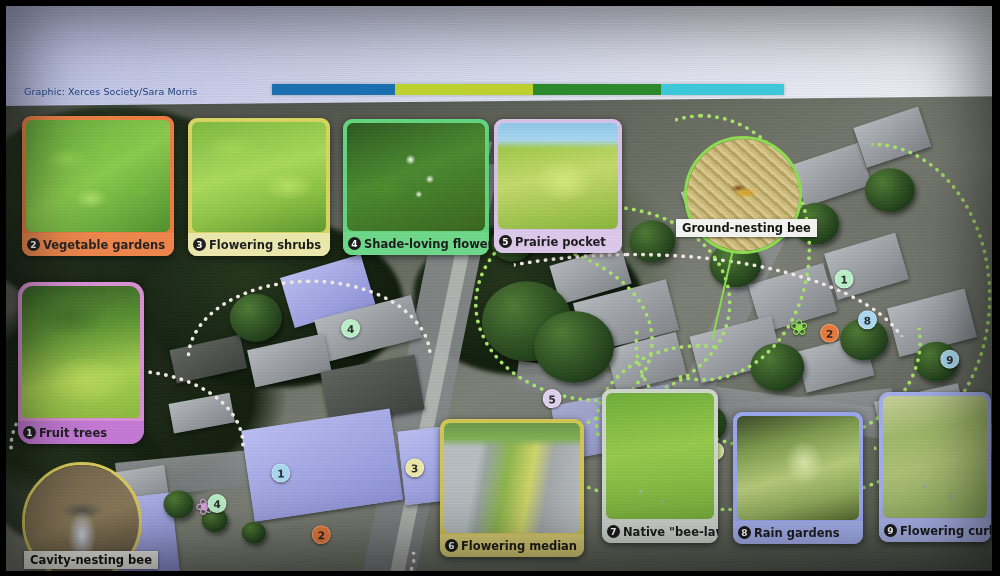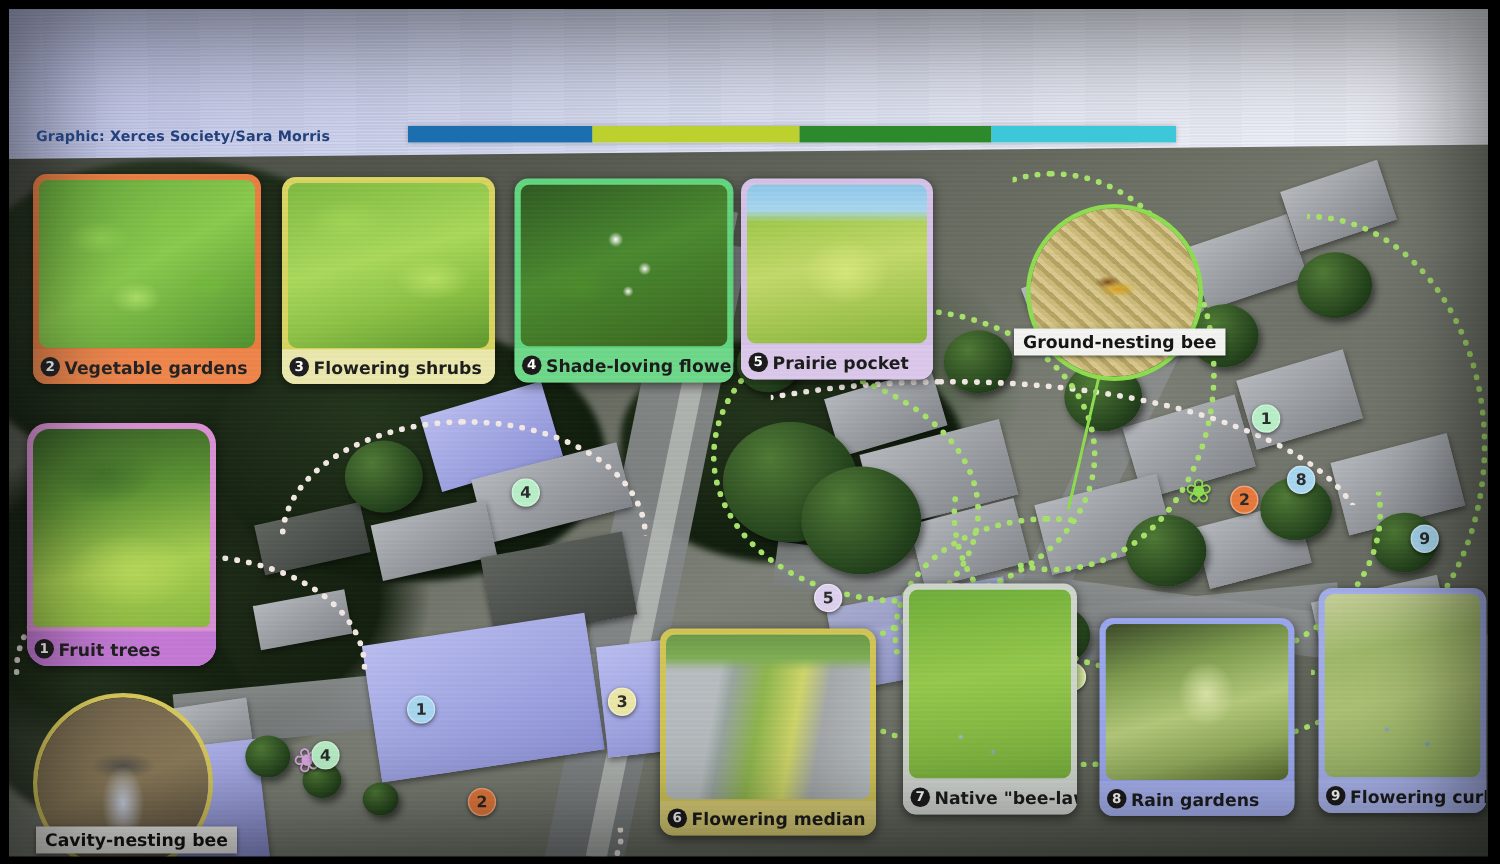--- a/index.html
+++ b/index.html
@@ -13,21 +13,21 @@
   #header{position:absolute;left:-6px;top:4px;width:1014px;height:102px;
      background:linear-gradient(100deg,#b9bfe8 0%,#c8cdec 18%,#dadff3 45%,#e9ecf8 70%,#f1f3fa 100%);
      transform:rotate(-0.55deg);transform-origin:0 0;}
   #header:after{content:"";position:absolute;left:0;top:0;right:0;bottom:0;
      background:repeating-linear-gradient(0deg,rgba(255,255,255,0.05) 0 1px,rgba(0,0,0,0.035) 1px 2px);}
   #title{position:absolute;left:62px;top:17px;width:820px;font-size:40px;line-height:46px;
      font-weight:400;color:#2a2a2c;letter-spacing:-0.2px;z-index:4;
      font-family:"DejaVu Sans","Liberation Sans",sans-serif;
      text-shadow:0 1px 1px rgba(255,255,255,.5);}
   #credit{position:absolute;left:24px;top:86px;font-size:9.5px;color:#23407a;
-     font-weight:700;letter-spacing:.1px;z-index:5;white-space:nowrap;
+     font-weight:400;letter-spacing:.1px;z-index:5;white-space:nowrap;
      font-family:"DejaVu Sans","Liberation Sans",sans-serif;}
   #colorbar{position:absolute;left:272px;top:84px;width:512px;height:11px;display:flex;z-index:3;
      box-shadow:0 0 3px rgba(0,0,0,.25);}
   #colorbar span{height:100%;}
 
   
   #map{position:absolute;left:-8px;top:100px;width:1016px;height:486px;overflow:hidden;
      transform:rotate(-0.5deg);transform-origin:0 0;
      background:
        radial-gradient(ellipse 230px 150px at 120px 300px, #1d2a17 0%, #14200f 60%, rgba(0,0,0,0) 75%),

